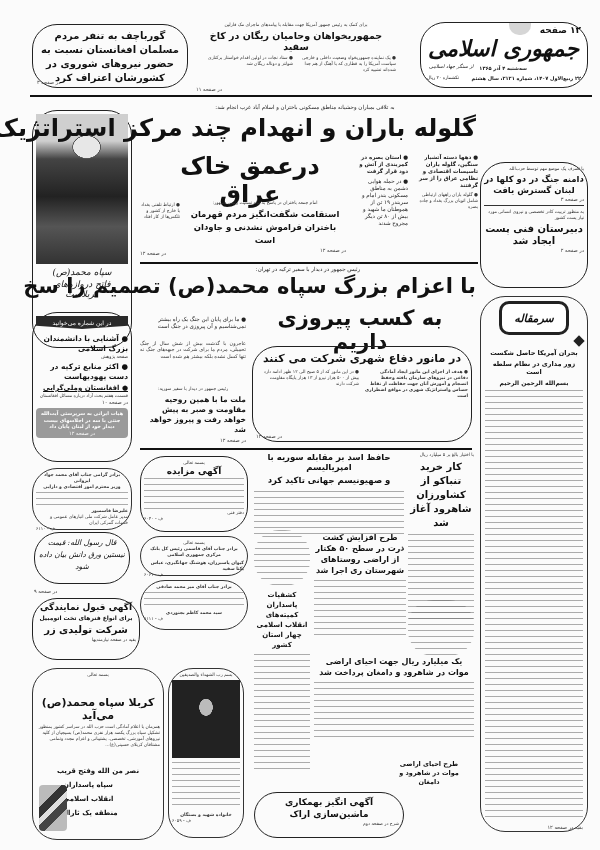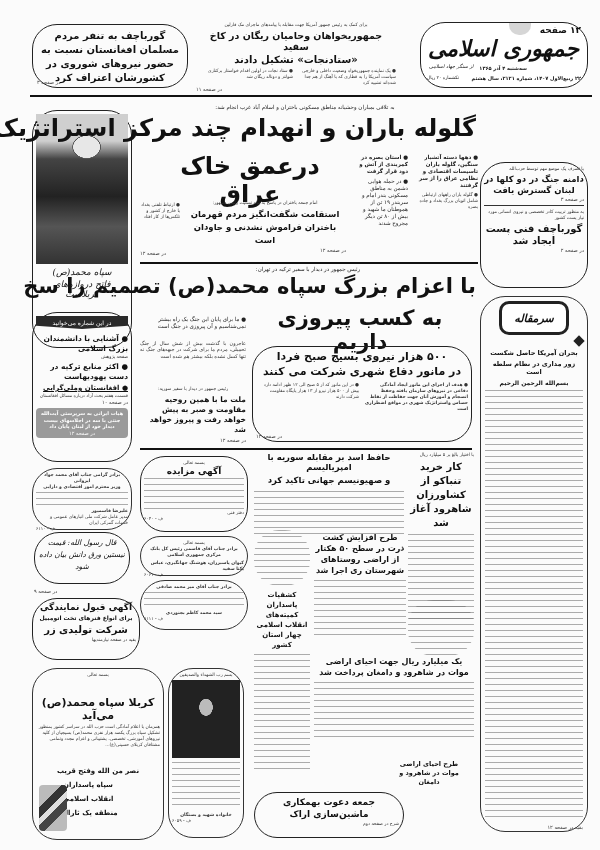--- a/index.html
+++ b/index.html
@@ -22,21 +22,20 @@
 <body>
 
 <div class="abs box" style="left:32px;top:24px;width:156px;height:64px;padding:4px 5px;">
   <div class="bold c" style="font-size:10px;line-height:14px;">گورباچف به تنفر مردم مسلمان افغانستان نسبت به حضور نیروهای شوروی در کشورشان اعتراف کرد</div>
   <div class="ref" style="position:absolute;left:4px;bottom:2px;">در صفحه ۳</div>
 </div>
 
 <div class="abs" style="left:196px;top:22px;width:200px;height:70px;">
   <div class="tiny c">برای کمک به رئیس جمهور آمریکا جهت مقابله با پیامدهای ماجرای مک فارلین</div>
   <div class="bold c" style="font-size:9.5px;margin-top:2px;">جمهوریخواهان وحامیان ریگان در کاخ سفید</div>
-  <div class="bold c" style="font-size:10px;margin-top:2px;">«ستادنجات» تشکیل دادند</div>
   <div style="display:flex;gap:6px;margin-top:3px;">
     <div class="tiny" style="flex:1;">● یک نماینده جمهوریخواه وضعیت داخلی و خارجی سیاست آمریکا را به قطاری که با آهنگ از هم جدا شده‌اند تشبیه کرد</div>
     <div class="tiny" style="flex:1;">● ستاد نجات در اولین اقدام خواستار برکناری شولتز و دونالد ریگان شد</div>
   </div>
   <div class="ref" style="position:absolute;left:0;bottom:0;">در صفحه ۱۱</div>
 </div>
 
 <div class="abs box" style="left:420px;top:22px;width:168px;height:66px;background:#fff;">
   <div class="bold" style="position:absolute;right:6px;top:2px;font-size:9px;">۱۲ صفحه</div>
   <div style="position:absolute;right:56px;top:0;width:22px;height:12px;background:#bbb;border-radius:0 0 10px 10px;opacity:.6;"></div>
@@ -123,40 +122,39 @@
   <div class="bold c" style="font-size:8.5px;line-height:13px;margin-top:2px;">استقامت شگفت‌انگیز مردم قهرمان باختران فراموش نشدنی و جاودان است</div>
   <div class="ref">در صفحه ۱۲</div>
 </div>
 
 <div class="abs box" style="left:480px;top:162px;width:108px;height:126px;padding:3px;">
   <div class="tiny">با تصرف یک موضع مهم توسط حزب‌الله</div>
   <div class="bold c" style="font-size:8.5px;line-height:11px;margin-top:2px;">دامنه جنگ در دو کلها در لبنان گسترش یافت</div>
   <div class="ref">در صفحه ۳</div>
   <div style="border-top:1px solid #333;margin:3px 0;"></div>
   <div class="tiny">به منظور تربیت کادر تخصصی و نیروی انسانی مورد نیاز پست کشور</div>
-  <div class="bold c" style="font-size:10px;line-height:12px;margin-top:2px;">گورباچف فنی پست ایجاد شد</div>
+  <div class="bold c" style="font-size:10px;line-height:12px;margin-top:2px;">دبیرستان فنی پست ایجاد شد</div>
   <div class="ref">در صفحه ۲</div>
 </div>
 
 <div class="rule" style="left:140px;top:262px;width:338px;height:1.5px;"></div>
 
 <div class="abs small c" style="left:140px;top:266px;width:336px;">رئیس جمهور در دیدار با سفیر ترکیه در تهران:</div>
 <div class="abs heavy" style="left:140px;top:274px;width:336px;font-size:21px;white-space:nowrap;text-align:center;">با اعزام بزرگ سپاه محمد(ص) تصمیم را سخ</div>
 <div class="abs heavy" style="left:250px;top:306px;width:220px;font-size:21px;text-align:center;">به کسب پیروزی داریم</div>
 
 <div class="abs" style="left:140px;top:316px;width:106px;">
   <div class="small">● ما برای پایان این جنگ یک راه بیشتر نمی‌شناسیم و آن پیروزی در جنگ است</div>
   <div class="txt" style="margin-top:10px;height:42px;">عاجرون با گذشت بیش از شش سال از جنگ تحمیلی، مردم ما برای شرکت در جبهه‌های جنگ نه تنها کسل نشده بلکه بیشتر هم شده است</div>
   <div class="tiny c" style="margin-top:4px;">رئیس جمهور در دیدار با سفیر سوریه:</div>
   <div class="bold" style="font-size:7.5px;line-height:10px;margin-top:3px;">ملت ما با همین روحیه مقاومت و صبر به پیش خواهد رفت و پیروز خواهد شد</div>
   <div class="ref" style="margin-top:2px;">در صفحه ۱۲</div>
 </div>
 
 <div class="abs box" style="left:252px;top:346px;width:220px;height:96px;padding:3px;">
-  <div class="bold c" style="font-size:11px;">۵۰۰ هزار نیروی بسیج صبح فردا</div>
   <div class="bold c" style="font-size:11px;margin-top:2px;">در مانور دفاع شهری شرکت می کنند</div>
   <div style="display:flex;gap:6px;margin-top:4px;">
     <div class="tiny bold" style="flex:1;">● هدف از اجرای این مانور ایجاد آمادگی دفاعی در نیروهای سازمان یافته وحفظ انسجام و آموزش آنان جهت حفاظت از نقاط حساس واستراتژیک شهری در مواقع اضطراری است</div>
     <div class="tiny" style="flex:1;">● در این مانور که از ۵ صبح الی ۱۲ ظهر ادامه دارد بیش از ۵۰۰ هزار نیرو از ۱۳ هزار پایگاه مقاومت شرکت دارند</div>
   </div>
   <div class="ref" style="position:absolute;left:3px;bottom:2px;">در صفحه ۱۲</div>
 </div>
 
 <div class="abs thinbox" style="left:480px;top:296px;width:108px;height:536px;padding:4px;">
   <div style="margin:0 auto;width:70px;height:34px;border:3px solid #222;border-radius:10px;display:flex;align-items:center;justify-content:center;background:#fff;">
@@ -229,20 +227,20 @@
   <div class="tiny c">بسم رب الشهداء والصدیقین</div>
   <div style="width:100%;height:78px;margin-top:2px;background:
     radial-gradient(ellipse 12px 15px at 50% 35%, #bbb 0 55%, #222 58%),
     linear-gradient(to bottom, #eee 0 10%, #444 60%, #111 100%);"></div>
   <div class="txt fill" style="height:48px;margin-top:4px;"></div>
   <div class="tiny bold c" style="margin-top:2px;">خانواده شهید و بستگان</div>
   <div class="tiny" style="text-align:left;">ف - ۶۰۵۹</div>
 </div>
 
 <div class="abs box" style="left:254px;top:792px;width:150px;height:46px;padding:4px;">
-  <div class="bold c" style="font-size:9px;">جمعه دعوت بهمکاری</div>
+  <div class="bold c" style="font-size:9px;">آگهی انگیز بهمکاری</div>
   <div class="bold c" style="font-size:9px;margin-top:2px;">ماشین‌سازی اراک</div>
   <div class="tiny" style="margin-top:2px;">شرح در صفحه دوم</div>
 </div>
 
 <div class="abs" style="left:396px;top:760px;width:66px;">
   <div class="bold c" style="font-size:6.5px;line-height:9px;">طرح احیای اراضی موات در شاهرود و دامغان</div>
 </div>
 
 </body></html>

